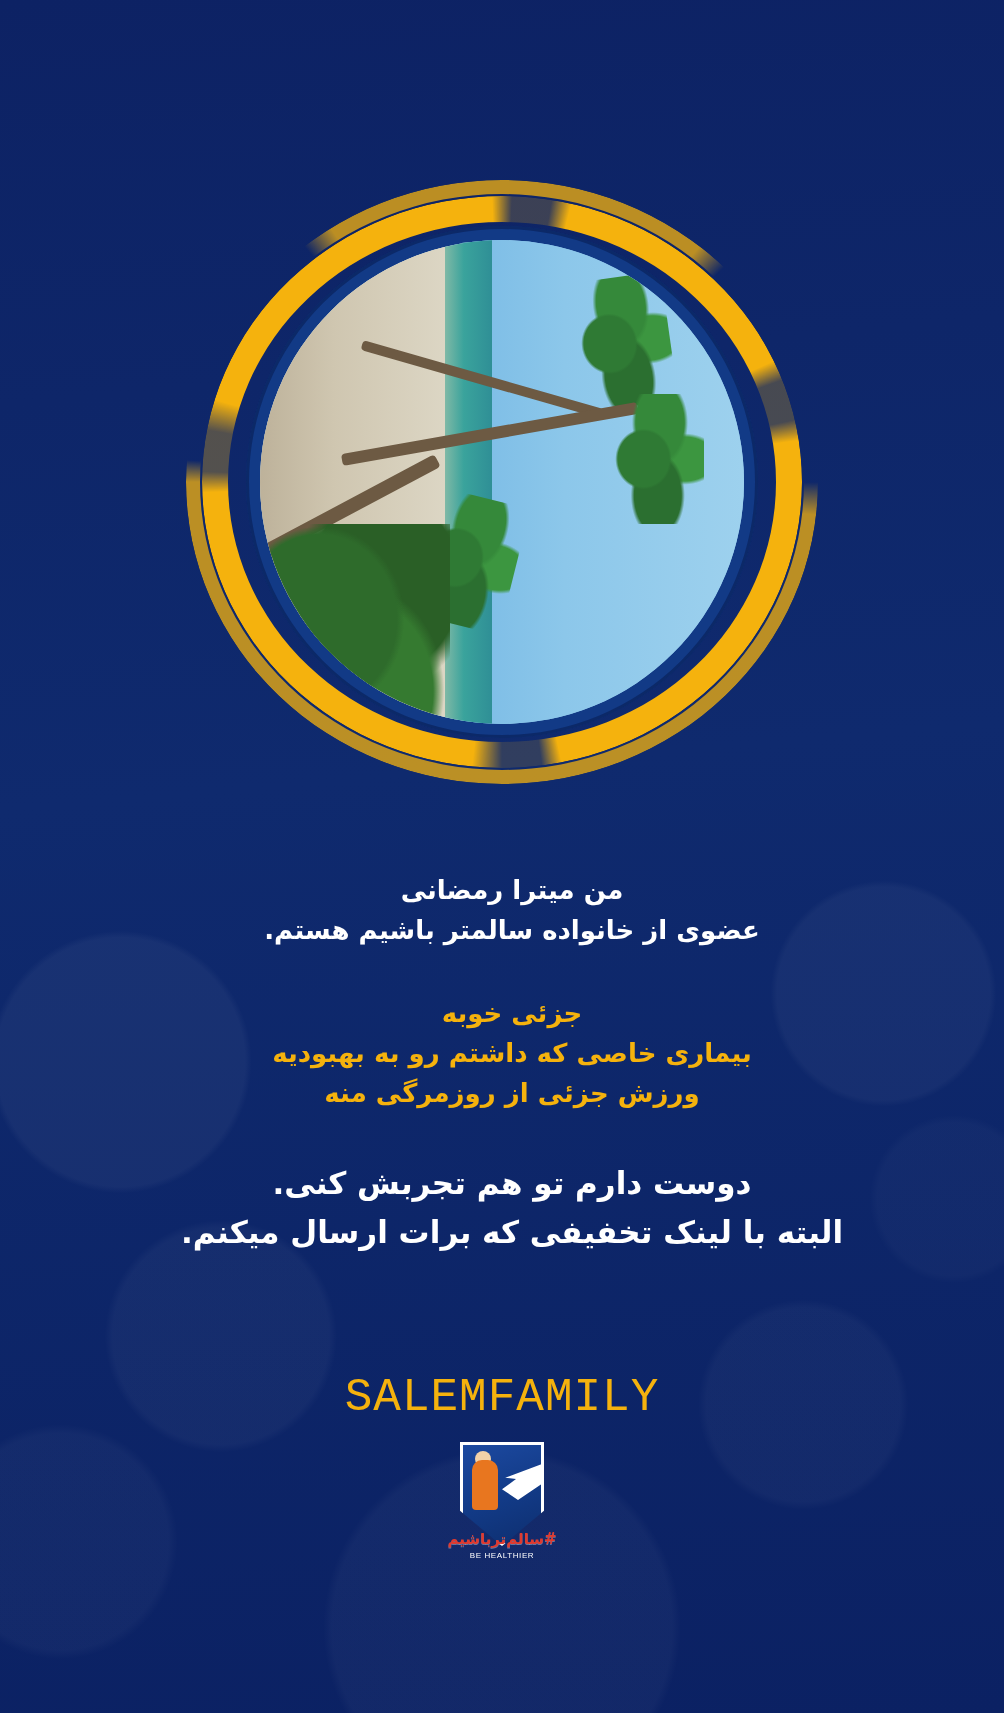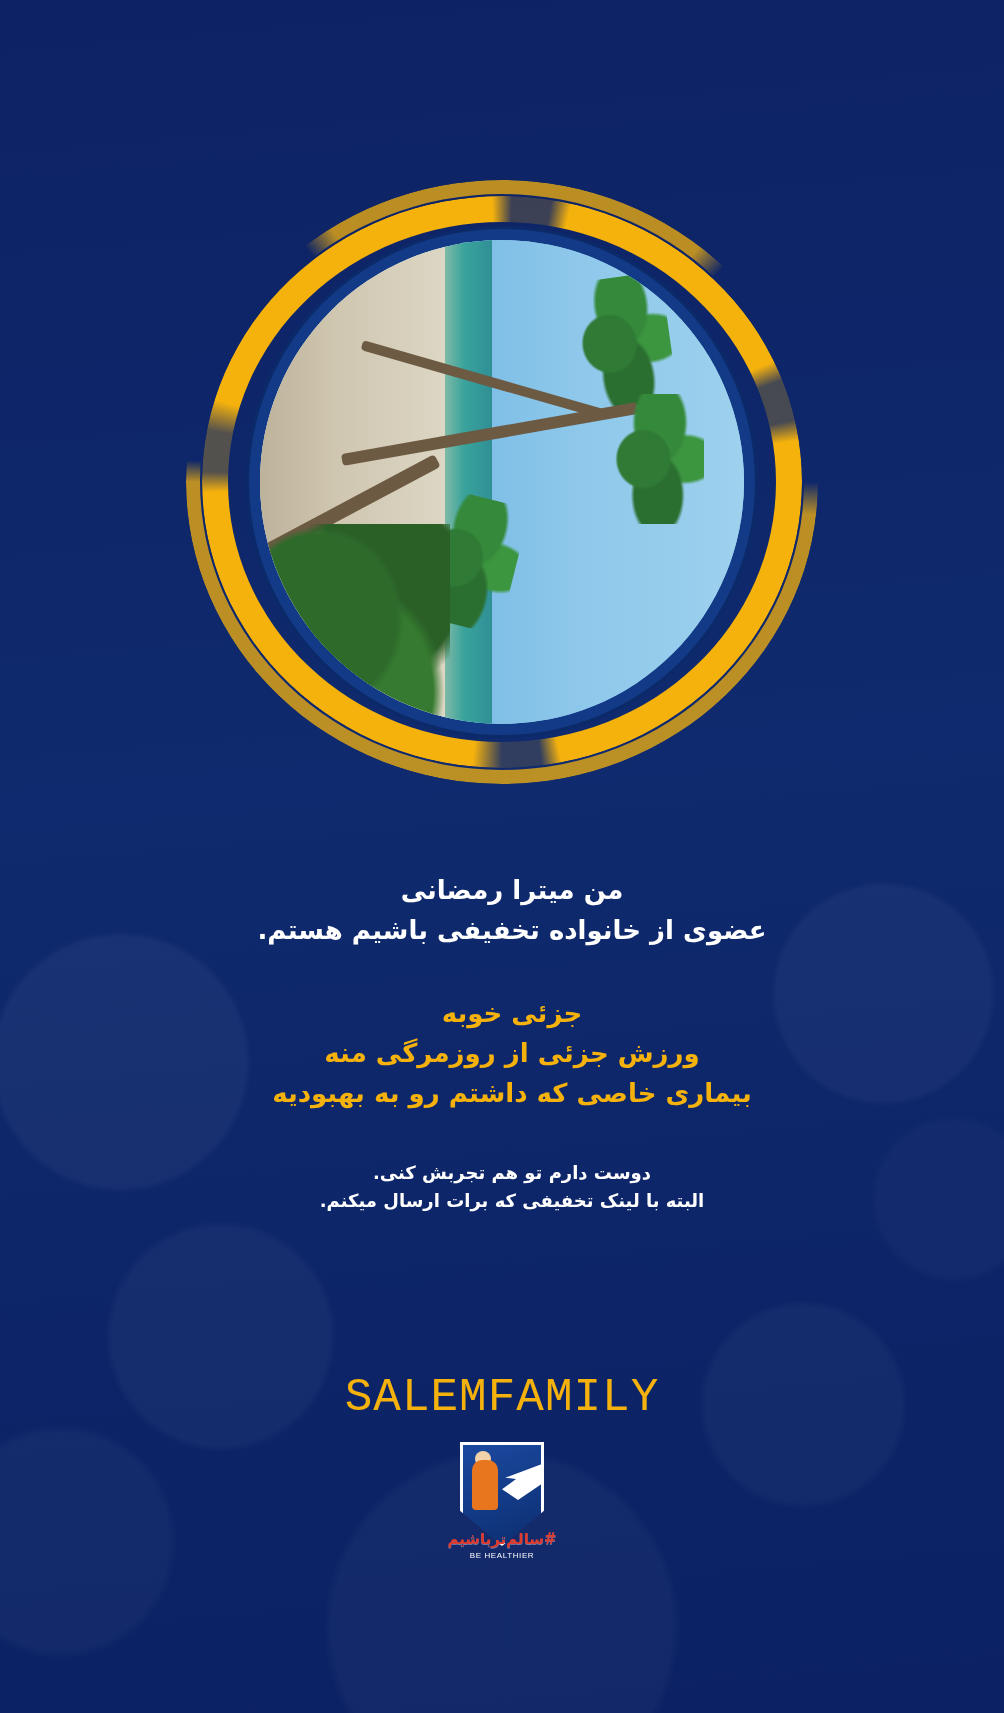--- a/index.html
+++ b/index.html
@@ -187,21 +187,21 @@
   }
   .achievements .line {
     color: #f5b20d;
     font-size: 26px;
   }
   .achievements {
     margin-bottom: 46px;
   }
   .closing .line {
     color: #ffffff;
-    font-size: 18px;
+    font-size: 31px;
   }
 
   
   .brand {
     position: absolute;
     left: 0;
     right: 0;
     top: 1372px;
     text-align: center;
   }
@@ -305,27 +305,27 @@
           <div class="foliage"></div>
         </div>
       </div>
     </div>
   </div>
 
   <div class="text-block">
 
     <div class="intro">
       <div class="line">من میترا رمضانی</div>
-      <div class="line">عضوی از خانواده تخفیفی باشیم هستم.</div>
+      <div class="line">عضوی از خانواده سالمتر باشیم هستم.</div>
     </div>
 
     <div class="achievements">
       <div class="line">جزئی خوبه</div>
+      <div class="line">بیماری خاصی که داشتم رو به بهبودیه</div>
       <div class="line">ورزش جزئی از روزمرگی منه</div>
-      <div class="line">بیماری خاصی که داشتم رو به بهبودیه</div>
     </div>
 
     <div class="closing">
       <div class="line">دوست دارم تو هم تجربش کنی.</div>
       <div class="line">البته با لینک تخفیفی که برات ارسال میکنم.</div>
     </div>
 
   </div>
 
   <div class="brand">

